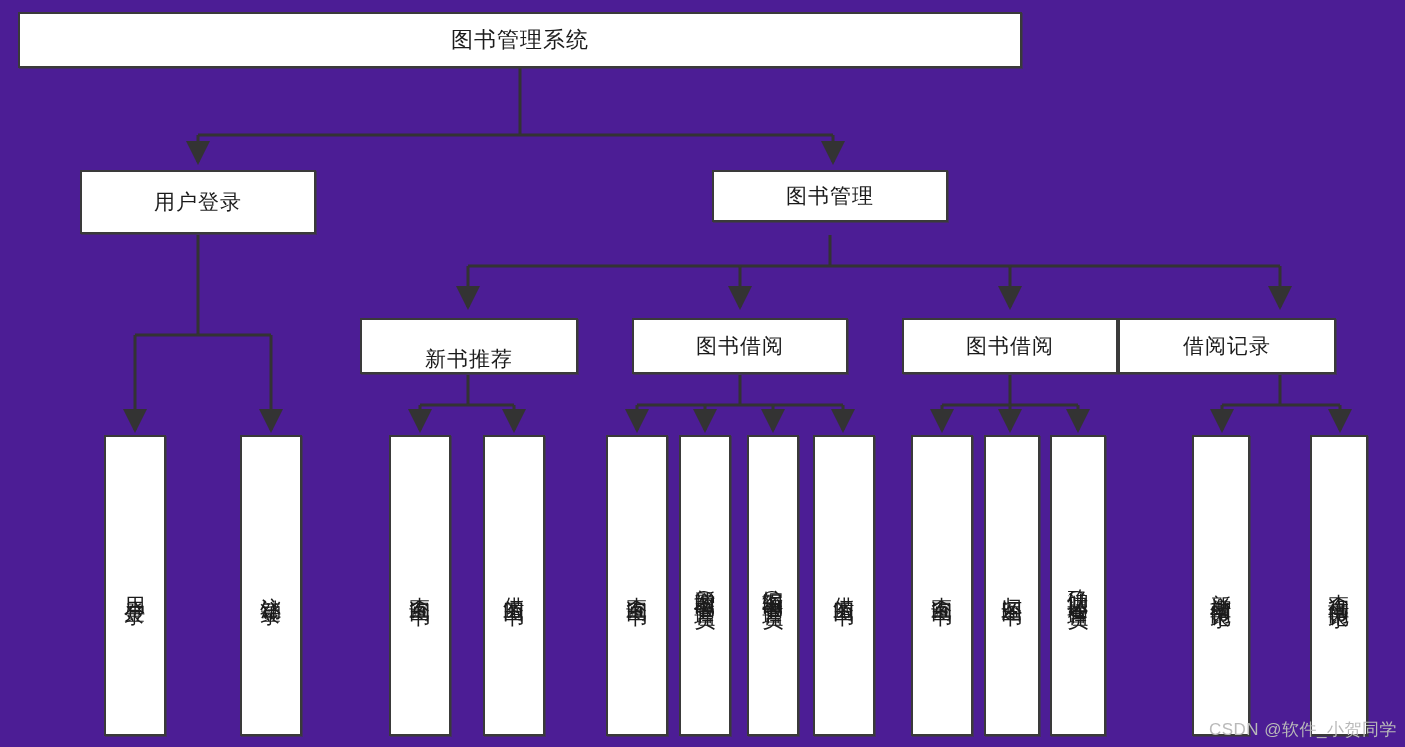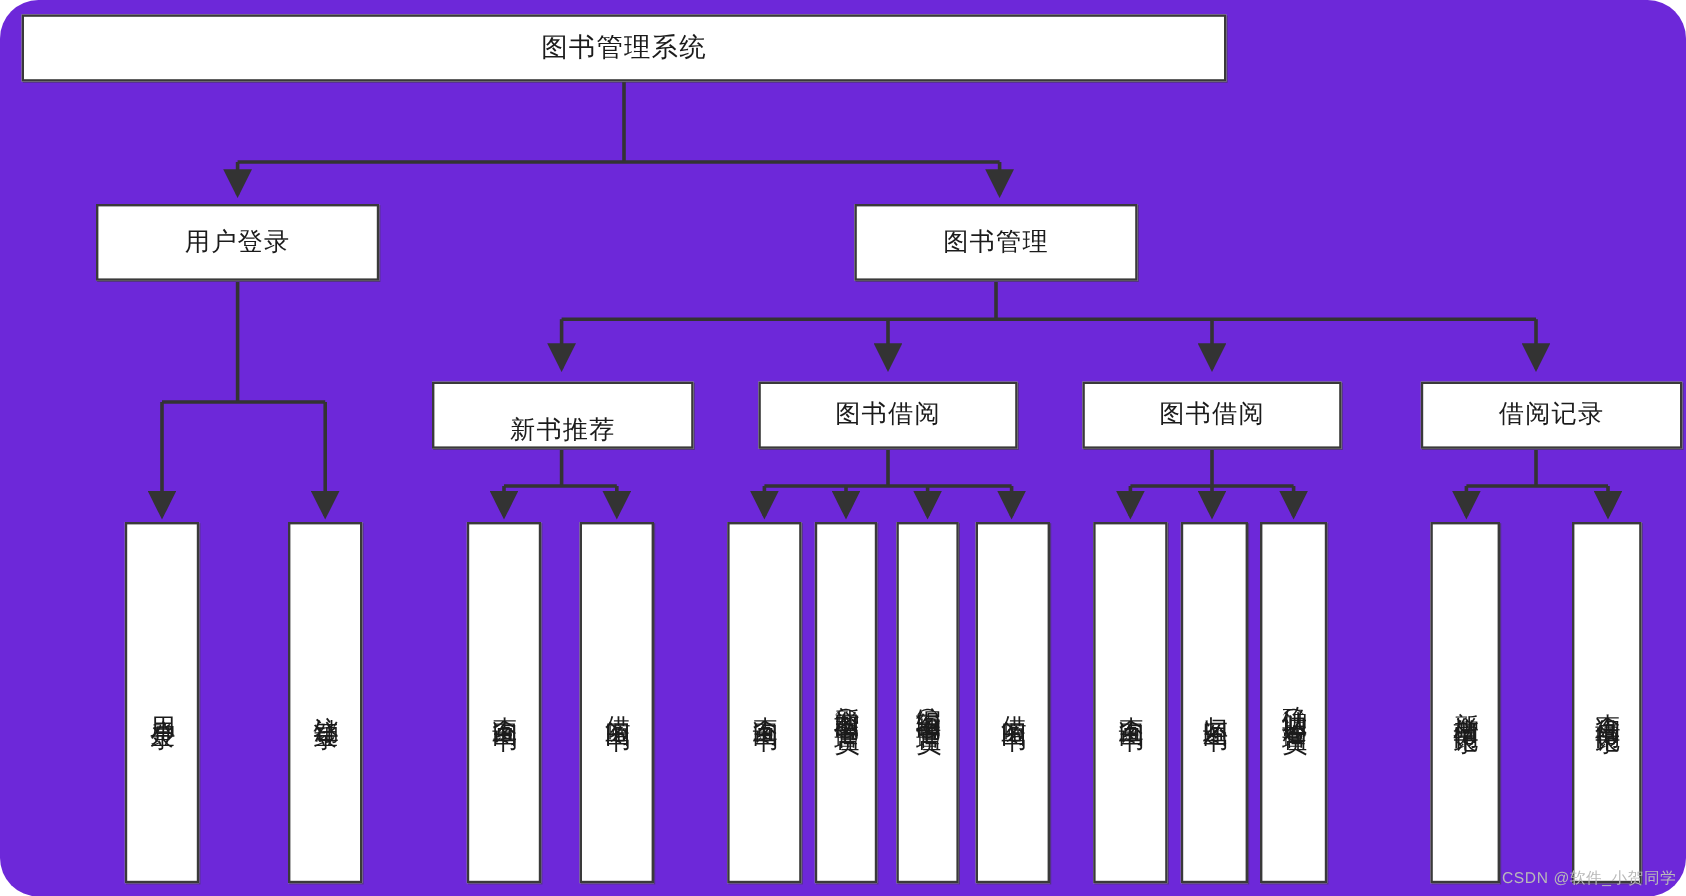--- a/index.html
+++ b/index.html
@@ -7,23 +7,22 @@
     padding: 0;
     background: #ffffff;
   }
   body {
     font-family: "Liberation Sans", "DejaVu Sans", sans-serif;
   }
   #canvas {
     position: relative;
     width: 1405px;
     height: 747px;
-    background: #6d28d9;
+    background: #4c1d95;
     overflow: hidden;
-    border-radius: 32px;
   }
   #wires {
     position: absolute;
     left: 0;
     top: 0;
     width: 1405px;
     height: 747px;
     pointer-events: none;
   }
   .node {
@@ -62,21 +61,21 @@
     text-orientation: upright;
     font-size: 21px;
     line-height: 1.22;
     letter-spacing: 3px;
     max-height: 100%;
   }
   #watermark {
     position: absolute;
     right: 8px;
     bottom: 6px;
-    font-size: 13px;
+    font-size: 17px;
     color: #b9b9b9;
     letter-spacing: 0.5px;
     white-space: nowrap;
   }
 </style>
 </head>
 <body>
 
 <div id="canvas">
 
@@ -130,34 +129,34 @@
     </g>
   </svg>
 
   <div class="node horiz root" style="left:18px; top:12px; width:1004px; height:56px;">
     <span class="label">图书管理系统</span>
   </div>
 
   <div class="node horiz" style="left:80px; top:170px; width:236px; height:64px;">
     <span class="label">用户登录</span>
   </div>
-  <div class="node horiz" style="left:712px; top:170px; width:236px; height:64px;">
+  <div class="node horiz" style="left:712px; top:170px; width:236px; height:52px;">
     <span class="label">图书管理</span>
   </div>
 
   <div class="node horiz" style="left:360px; top:318px; width:218px; height:56px;align-items:flex-end;">
     <span class="label">新书推荐</span>
   </div>
   <div class="node horiz" style="left:632px; top:318px; width:216px; height:56px;">
     <span class="label">图书借阅</span>
   </div>
   <div class="node horiz" style="left:902px; top:318px; width:216px; height:56px;">
     <span class="label">图书借阅</span>
   </div>
-  <div class="node horiz" style="left:1184px; top:318px; width:218px; height:56px;">
+  <div class="node horiz" style="left:1118px; top:318px; width:218px; height:56px;">
     <span class="label">借阅记录</span>
   </div>
 
   <div class="node vert" style="left:104px; top:435px; width:62px; height:301px;">
     <span class="label">用户登录</span>
   </div>
   <div class="node vert" style="left:240px; top:435px; width:62px; height:301px;">
     <span class="label">注销登录</span>
   </div>
 

